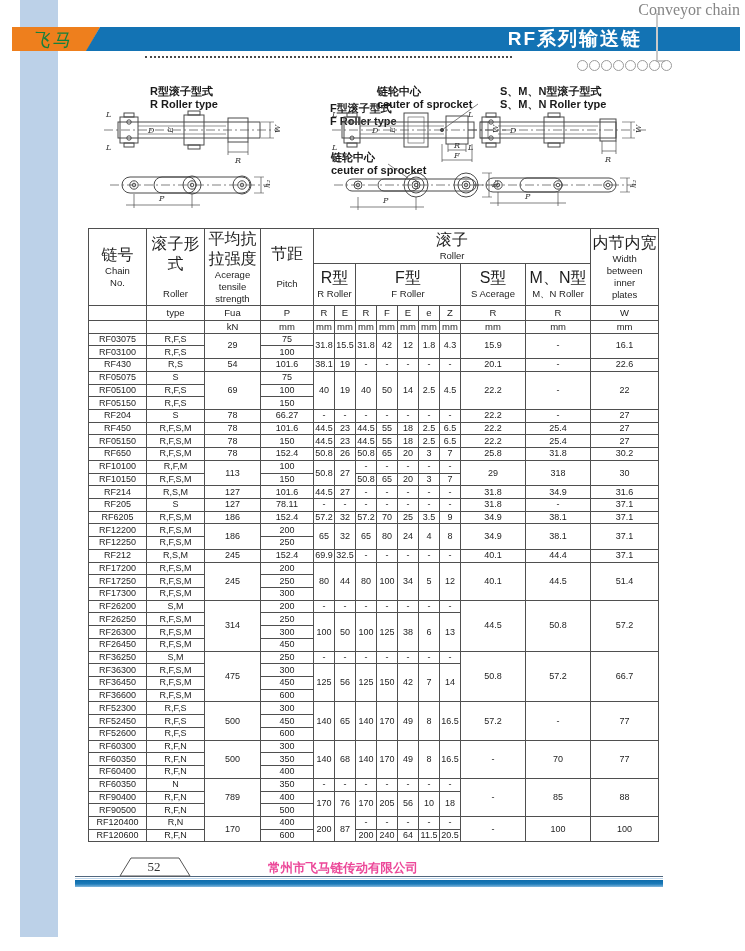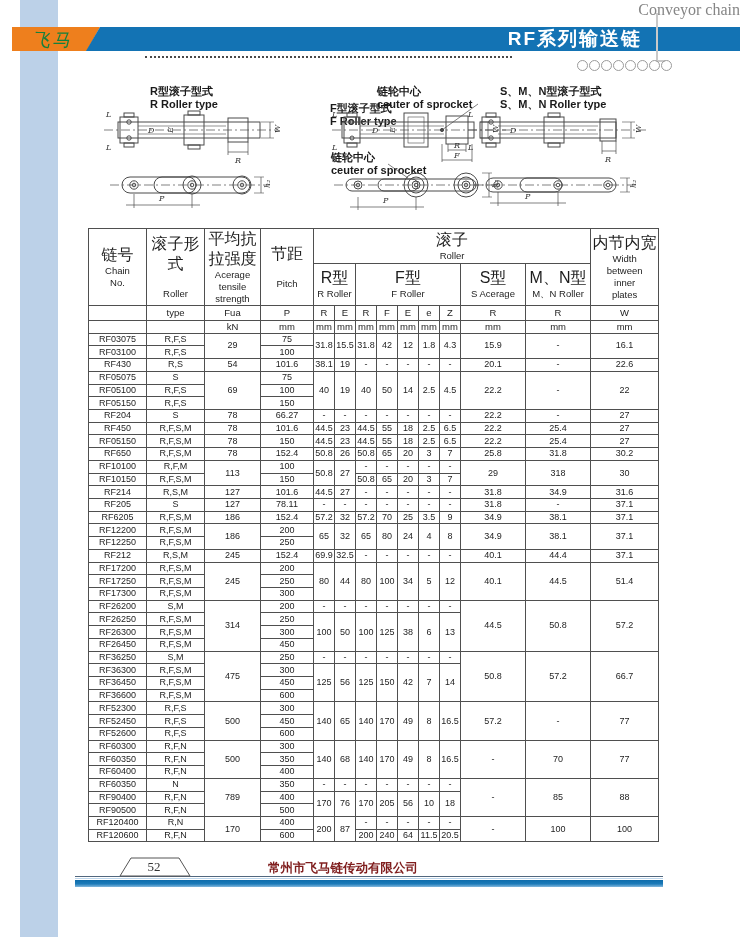--- a/index.html
+++ b/index.html
@@ -39,21 +39,21 @@
   table.spec tbody tr{height:12.72px;}
   table.spec tbody td{line-height:1;}
   
   .foot-line{left:75px;top:876px;width:588px;height:1px;background:#51677e;}
   .foot-gap-line{left:75px;top:878px;width:588px;height:1px;background:#bdd6ec;}
   .foot-bar{left:75px;top:880px;width:588px;height:7px;
             background:linear-gradient(180deg,#0e6cab 0%,#1b7ab8 55%,#82b7dd 100%);}
   .pageno-box{left:118px;top:857px;}
   .pageno{left:118px;top:859px;width:72px;text-align:center;font-family:"Liberation Serif",serif;
           font-size:13px;color:#333;}
-  .company-zh{left:268px;top:860px;font-size:12.5px;font-weight:bold;color:#7f1d1d;}
+  .company-zh{left:268px;top:860px;font-size:12.5px;font-weight:bold;color:#ec4899;}
   .company-en{left:413px;top:861px;font-size:12.5px;color:#2a6cb3;font-family:"Liberation Serif",serif;}
 </style>
 </head>
 <body>
 
 <div class="page">
 
   <div class="abs left-band"></div>
 
   <div class="abs conveyor">Conveyor chain</div>

